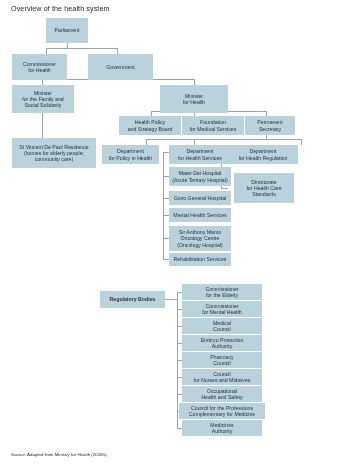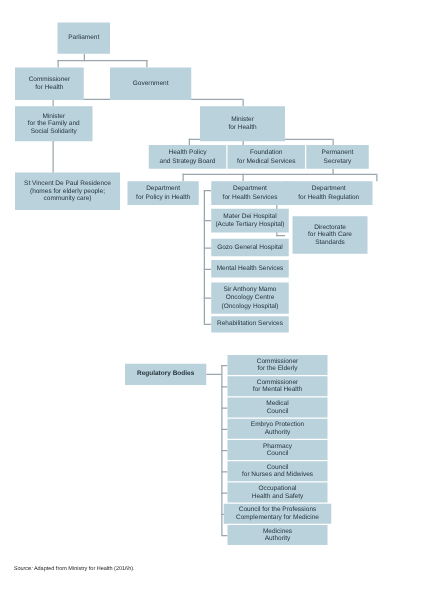--- a/index.html
+++ b/index.html
@@ -58,20 +58,21 @@
     background: #9aa6ac;
   }
   .conn.h { height: 1px; }
   .conn.v { width: 1px; }
 </style>
 </head>
 <body>
 
 <div id="canvas">
 
+  <div class="title">Overview of the health system</div>
 
   <div class="conn v" style="left:67px; top:43px; height:6px;"></div>
   <div class="conn h" style="left:46px; top:48px; width:72px;"></div>
   <div class="conn v" style="left:46px; top:48px; height:6px;"></div>
   <div class="conn v" style="left:117px; top:48px; height:6px;"></div>
 
   <div class="conn v" style="left:117px; top:74px; height:6px;"></div>
   <div class="conn h" style="left:42px; top:79px; width:152px;"></div>
   <div class="conn v" style="left:42px; top:79px; height:6px;"></div>
   <div class="conn v" style="left:194px; top:79px; height:6px;"></div>

